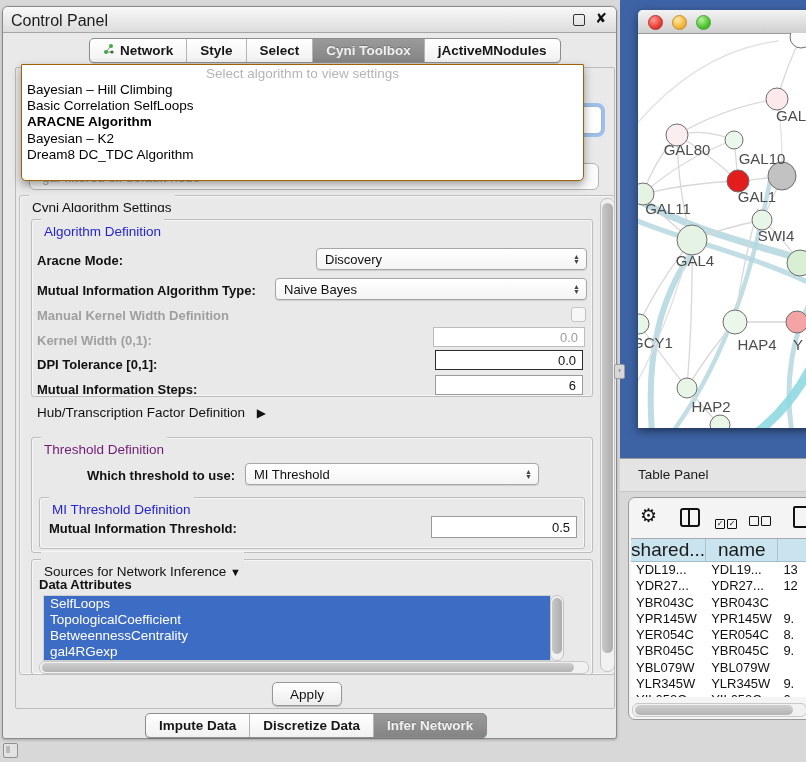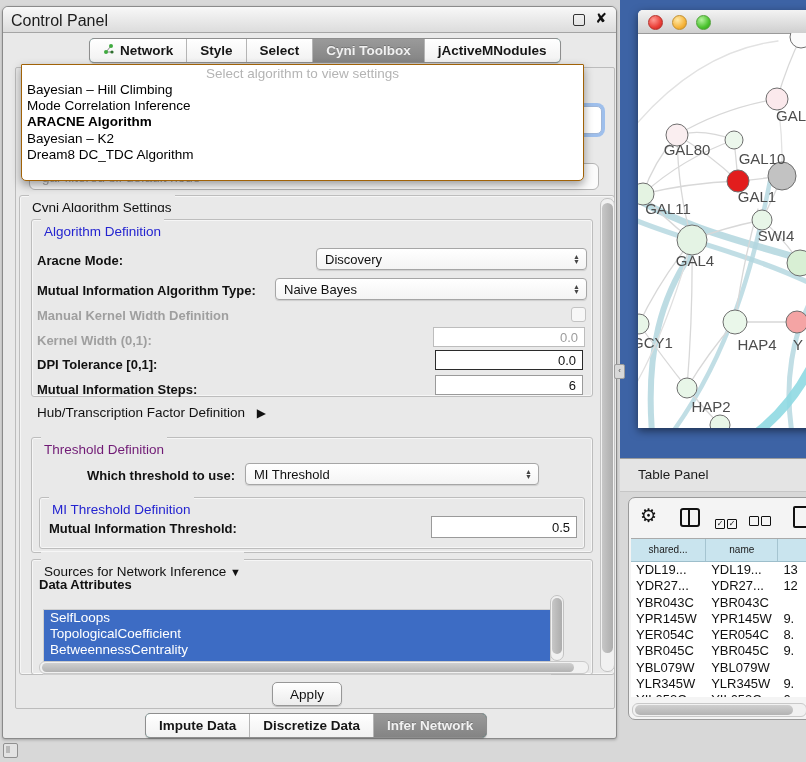--- a/index.html
+++ b/index.html
@@ -58,21 +58,21 @@
   .field.dark{border:1.5px solid #2b2b2b;}
   .checkbox{width:13px;height:13px;border:1px solid #c3c3c3;border-radius:3px;background:#f7f7f7;}
 
   
   .vtrack{background:#f1f1f1;border:1px solid #c3c3c3;border-radius:7px;}
   .vthumb{position:absolute;left:1px;right:1px;background:linear-gradient(90deg,#c7c7c7,#adadad);border-radius:6px;}
   .htrack{background:#f1f1f1;border:1px solid #c9c9c9;border-radius:6px;}
   .hthumb{position:absolute;top:1px;bottom:1px;background:linear-gradient(#cfcfcf,#b3b3b3);border-radius:5px;}
 
   
-  .attr-list{background:#eab308;border:1px solid #cfcfcf;overflow:hidden;margin-top:14px;}
+  .attr-list{background:#eab308;border:1px solid #cfcfcf;overflow:hidden;}
   .attr-item{height:16px;line-height:16px;padding-left:6px;font-size:13.5px;color:#fff;background:#3d6cc4;white-space:nowrap;}
 
   .btn{background:linear-gradient(#ffffff,#ececec);border:1px solid #979797;border-radius:5px;
     font-size:13.5px;color:#111;display:flex;align-items:center;justify-content:center;box-shadow:0 1px 1px rgba(0,0,0,.2);}
 
   
   .desktop{left:620px;top:0;width:186px;height:458px;background:#3d63a5;}
   .net-window{left:638px;top:10px;width:180px;height:418px;background:#fff;border-radius:5px 5px 0 0;
     box-shadow:0 3px 9px rgba(0,0,0,.5);}
   .net-titlebar{left:0;top:0;right:0;height:23px;background:linear-gradient(#f3f3f3,#cfcfcf);
@@ -89,21 +89,21 @@
   .ticon{color:#111;}
   .gear{font-size:19px;}
   .cols-icon{width:16px;height:15px;border:2px solid #111;border-radius:3px;position:relative;}
   .cols-icon:after{content:"";position:absolute;left:6px;top:0;bottom:0;width:2px;background:#111;}
   .cb{width:8px;height:8px;border:1.5px solid #111;display:inline-block;border-radius:1px;font-size:8px;line-height:8px;
       font-weight:700;text-align:center;color:#111;}
   .doc-icon{width:14px;height:18px;border:2px solid #111;border-radius:2px 6px 2px 2px;}
 
   .tbl{left:2px;top:40px;width:186px;bottom:22px;overflow:hidden;background:#fff;border-top:1px solid #aaa;}
   .thead{display:flex;height:22px;background:#c9e4ee;border-bottom:1px solid #9dbecb;}
-  .th{font-size:10px;color:#1a1a1a;text-align:center;line-height:22px;border-right:1px solid #a5c4d0;box-sizing:border-box;}
+  .th{font-size:19px;color:#1a1a1a;text-align:center;line-height:22px;border-right:1px solid #a5c4d0;box-sizing:border-box;}
   .tr{display:flex;height:16.3px;}
   .td{font-size:13px;color:#111;line-height:16.3px;white-space:nowrap;overflow:hidden;box-sizing:border-box;padding-left:5px;}
 
   .splitter-handle{left:614px;top:364px;width:9px;height:13px;background:#d8d8d8;border:1px solid #9b9b9b;border-radius:2px;
      font-size:8px;line-height:12px;color:#555;text-align:center;}
   .mini-dock{left:3px;top:743px;width:13px;height:13px;border:1px solid #909090;border-radius:2px;background:#e3e3e3;}
   .mini-dock div{position:absolute;left:2px;top:2px;width:4px;height:7px;background:#b9b9b9;}
 
   svg text{font-family:"Liberation Sans","DejaVu Sans",sans-serif;}
 </style>
@@ -145,21 +145,21 @@
   </div>
 
   <div class="abs content-border"></div>
 
   <div class="abs combo-focus"></div>
   <div class="abs combo-disabled">gal-filtered sif default node</div>
 
   <div class="abs popup">
     <div class="prompt">Select algorithm to view settings</div>
     <div class="item">Bayesian – Hill Climbing</div>
-    <div class="item">Mode Correlation Inference</div>
+    <div class="item">Basic Correlation SelfLoops</div>
     <div class="item bold">ARACNE Algorithm</div>
     <div class="item">Bayesian – K2</div>
     <div class="item">Dream8 DC_TDC Algorithm</div>
   </div>
 
   <div class="abs group" style="left:16px;top:188px;width:594px;height:478px;">
     <span class="gtitle">Cyni Algorithm Settings</span>
   </div>
 
   <div class="abs vtrack" style="left:597px;top:191px;width:13px;height:472px;">

